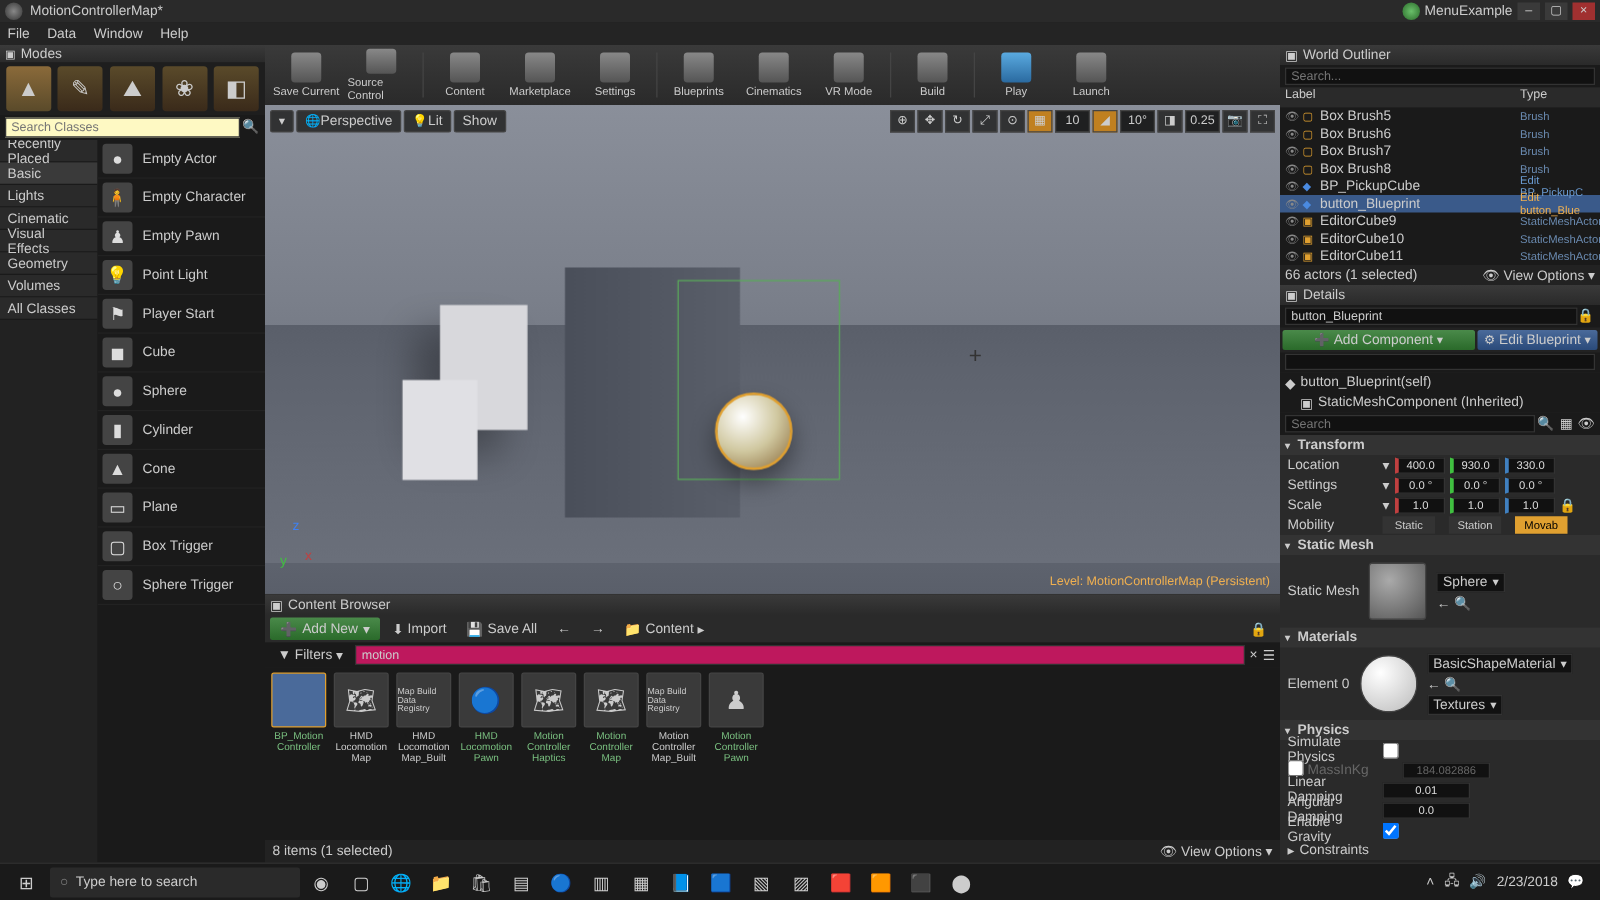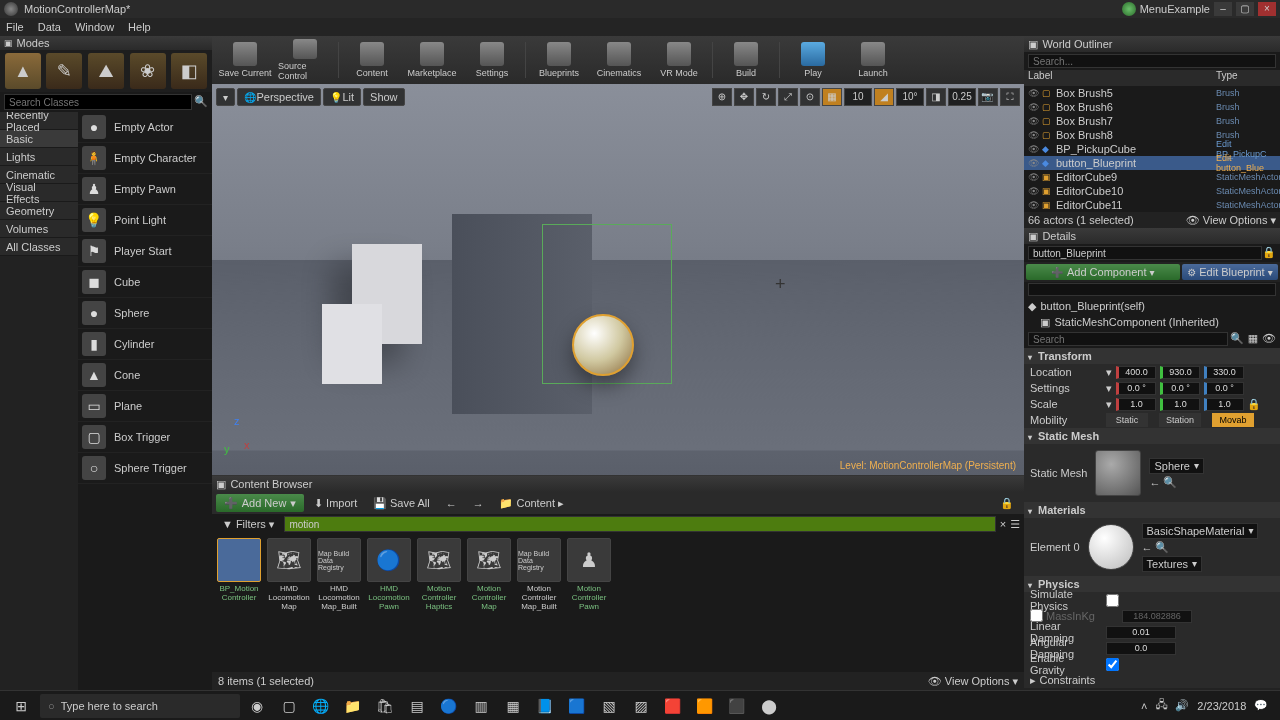--- a/index.html
+++ b/index.html
@@ -10,21 +10,21 @@
 .win-btn { width: 18px; height: 14px; background: #3a3a3a; text-align: center; line-height: 14px; font-size: 10px; }
 .menubar { height: 18px; background: #242424; display: flex; align-items: center; gap: 14px; padding: 0 6px; }
 .menubar span { font-size: 11px; }
 .main { display: flex; height: calc(100% - 36px - 30px); }
 .left-col { width: 212px; display: flex; flex-direction: column; }
 .modes-header { height: 14px; background: linear-gradient(#3a3a3a,#2a2a2a); display: flex; align-items: center; padding: 0 4px; gap: 4px; }
 .modes-tabs { height: 42px; background: #1e1e1e; display: flex; align-items: center; justify-content: space-around; padding: 2px; }
 .mode-tab { width: 36px; height: 36px; background: linear-gradient(#5a4a2a,#3a2a1a); border-radius: 3px; display:flex;align-items:center;justify-content:center;font-size:18px;}
 .mode-tab.first{background:linear-gradient(#8a6a3a,#5a4a2a);}
 .search-row { height: 20px; background: #1a1a1a; display: flex; align-items: center; padding: 0 4px; }
-.search-row input { flex: 1; background: #000000; border: 1px solid #333; height: 16px; color: #888; padding: 0 4px; font-size: 10px; }
+.search-row input { flex: 1; background: #fef9c3; border: 1px solid #333; height: 16px; color: #888; padding: 0 4px; font-size: 10px; }
 .search-icon { width: 14px; height: 14px; margin-left: 2px; color: #888; text-align: center; }
 .cat-list { background: #222; }
 .cat-item { height: 18px; padding: 0 6px; display: flex; align-items: center; font-size: 11px; background: #2a2a2a; border-bottom: 1px solid #1a1a1a; }
 .cat-item.sel { background: #3a3a3a; }
 .place-list { flex: 1; background: #1a1a1a; overflow: hidden; }
 .place-item { height: 31px; display: flex; align-items: center; padding: 0 4px; gap: 8px; border-bottom: 1px solid #222; }
 .place-thumb { width: 24px; height: 24px; background: #444; border-radius: 3px; display:flex;align-items:center;justify-content:center;font-size:14px;color:#ddd;}
 .center-col { flex: 1; display: flex; flex-direction: column; }
 .toolbar { height: 48px; background: linear-gradient(#3a3a3a,#2a2a2a); display: flex; align-items: center; padding: 0 6px; gap: 6px; }
 .tool-btn { width: 54px; height: 42px; display: flex; flex-direction: column; align-items: center; justify-content: center; gap: 2px; border-radius: 2px; }
@@ -44,21 +44,21 @@
 .sphere-obj { position: absolute; left: 360px; top: 230px; width: 62px; height: 62px; border-radius: 50%; background: radial-gradient(circle at 35% 30%,#fff,#d0c8a0,#8a6a3a); box-shadow: 0 10px 20px rgba(0,0,0,.4); border: 2px solid #e0a030;}
 .sel-box { position: absolute; left: 330px; top: 140px; width: 130px; height: 160px; border: 1px solid #5aaa5a; }
 .axis { position: absolute; left: 12px; bottom: 20px; width: 40px; height: 40px; font-size: 9px; }
 .level-lbl { position: absolute; right: 8px; bottom: 4px; font-size: 10px; color: #f0b050; }
 .content-browser { height: 215px; background: #1e1e1e; display: flex; flex-direction: column; border-top: 1px solid #333; }
 .cb-header { height: 16px; background: linear-gradient(#3a3a3a,#2a2a2a); display: flex; align-items: center; padding: 0 4px; gap: 4px; }
 .cb-toolbar { height: 22px; background: #2a2a2a; display: flex; align-items: center; padding: 0 4px; gap: 4px; }
 .cb-addnew { height: 18px; background: linear-gradient(#4a8a4a,#2a6a2a); padding: 0 8px; display: flex; align-items: center; border-radius: 2px; gap: 4px; }
 .cb-btn { height: 18px; padding: 0 6px; display: flex; align-items: center; gap: 3px; }
 .cb-filter-row { height: 20px; background: #1a1a1a; display: flex; align-items: center; padding: 0 4px; gap: 4px; }
-.cb-filter-row input { flex: 1; background: #4d7c0f; border: 1px solid #333; height: 16px; color: #ccc; padding: 0 4px; font-size: 10px; }
+.cb-filter-row input { flex: 1; background: #be185d; border: 1px solid #333; height: 16px; color: #ccc; padding: 0 4px; font-size: 10px; }
 .cb-items { flex: 1; display: flex; gap: 4px; padding: 4px; background: #1a1a1a; }
 .cb-item { width: 46px; display: flex; flex-direction: column; align-items: center; }
 .cb-thumb { width: 44px; height: 44px; background: #3a3a3a; border: 1px solid #444; border-radius: 2px; display:flex;align-items:center;justify-content:center;font-size:20px;}
 .cb-lbl { font-size: 8px; text-align: center; margin-top: 2px; line-height: 9px; }
 .cb-lbl.green { color: #7ac080; }
 .cb-status { height: 18px; background: #222; display: flex; align-items: center; padding: 0 6px; justify-content: space-between; }
 .right-col { width: 256px; background: #222; display: flex; flex-direction: column; }
 .panel-hdr { height: 16px; background: linear-gradient(#3a3a3a,#2a2a2a); display: flex; align-items: center; padding: 0 4px; gap: 4px; }
 .outliner-search { height: 18px; background: #1a1a1a; padding: 2px 4px; }
 .outliner-search input { width: 100%; background: #111; border: 1px solid #333; height: 14px; font-size: 10px; color: #888; padding: 0 4px; }

